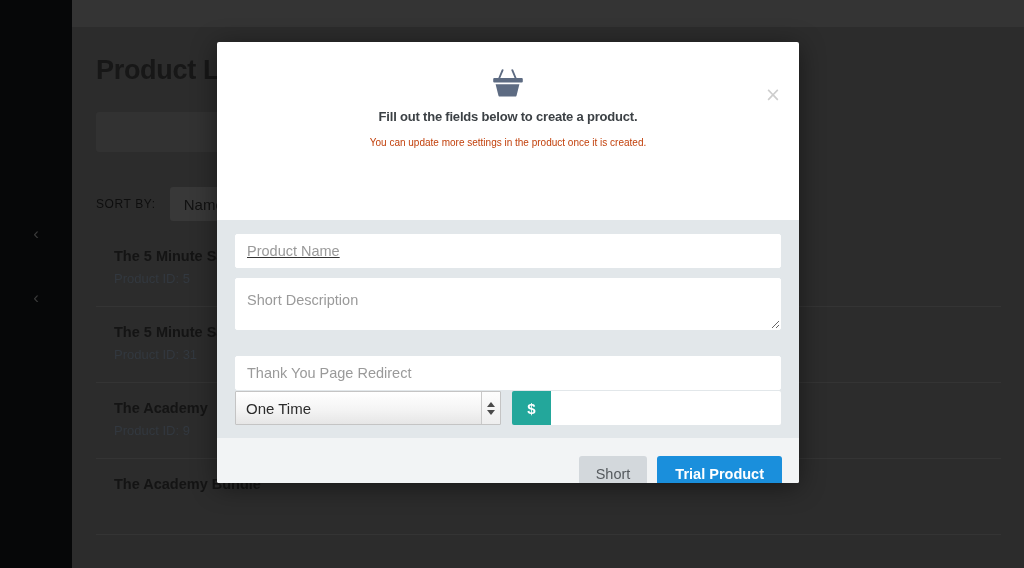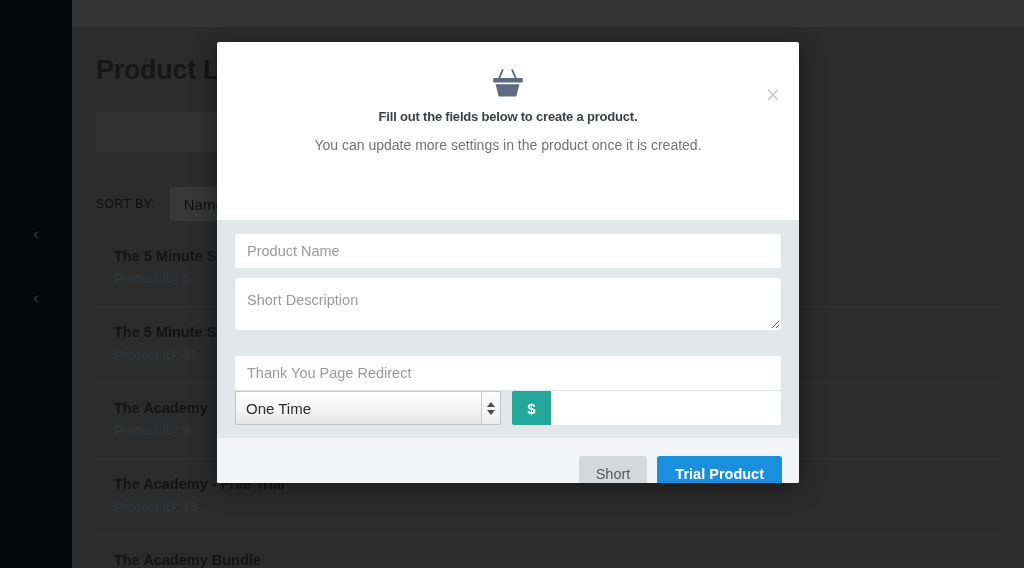--- a/index.html
+++ b/index.html
@@ -166,22 +166,22 @@
 
   .modal-title {
     font-size: 13px;
     font-weight: bold;
     color: #3c4145;
     letter-spacing: -0.2px;
     margin-top: 11px;
   }
 
   .modal-sub {
-    font-size: 14px;
-    color: #737373;
+    font-size: 10px;
+    color: #c2410c;
     margin-top: 13px;
   }
 
   .modal-body {
     background: #e2e7ea;
     padding: 14px 18px 14px 18px;
     height: 218px;
   }
 
   .field {
@@ -193,20 +193,21 @@
     font-size: 14.5px;
     color: #333;
     outline: none;
   }
   .field::placeholder { color: #9a9a9a; }
 
   .f-name {
     height: 34px;
     padding: 10px 11px;
     margin-bottom: 10px;
+    text-decoration: underline;
   }
 
   .f-desc {
     height: 52px;
     padding: 12px 11px;
     margin-bottom: 26px;
     resize: vertical;
     display: block;
     line-height: 1.3;
   }
@@ -362,24 +363,20 @@
         </div>
         <div class="prod-item">
           <div class="prod-name">The 5 Minute Sale</div>
           <div class="prod-id">Product ID: 31</div>
         </div>
         <div class="prod-item">
           <div class="prod-name">The Academy</div>
           <div class="prod-id">Product ID: 9</div>
         </div>
         <div class="prod-item">
-          <div class="prod-name">The Academy - Free Trial</div>
-          <div class="prod-id">Product ID: 13</div>
-        </div>
-        <div class="prod-item">
           <div class="prod-name">The Academy Bundle</div>
           <div class="prod-id"></div>
         </div>
       </div>
 
     </div>
   </div>
 
   <div class="modal">
 

